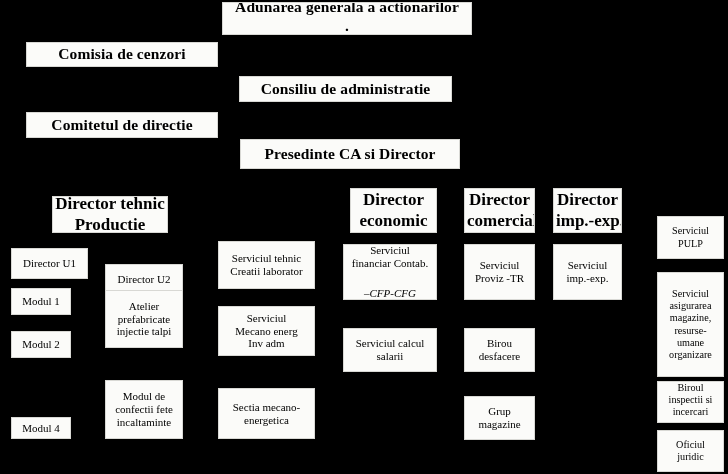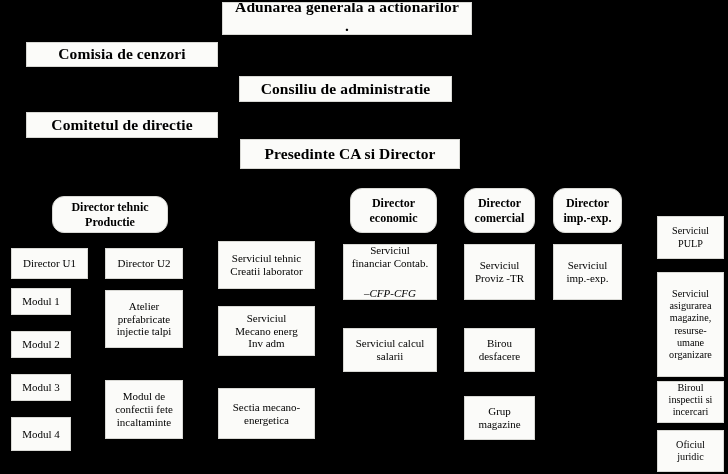--- a/index.html
+++ b/index.html
@@ -39,22 +39,21 @@
   }
   
   .tier-exec {
     font-weight: bold;
     font-size: 15.5px;
     letter-spacing: 0.1px;
   }
   
   .tier-dir {
     font-weight: bold;
-    font-size: 12px;
-    border-radius: 12px;
+    font-size: 17px;
   }
   
   .tier-unit {
     font-weight: normal;
     font-size: 11px;
   }
   .tier-unit-sm {
     font-weight: normal;
     font-size: 10.2px;
   }
@@ -143,33 +142,28 @@
         <span class="ln">Modul 1</span>
       </span>
   </div>
 
   <div class="node tier-unit" style="left:11px; top:331px; width:60px; height:27px;">
     <span class="lines">
         <span class="ln">Modul 2</span>
       </span>
   </div>
 
-  <div class="node tier-unit" style="left:11px; top:374px; width:60px; height:27px;">
-    <span class="lines">
-        <span class="ln">Modul 3</span>
-      </span>
-  </div>
-
-  <div class="node tier-unit" style="left:11px; top:417px; width:60px; height:34px;">
+
+  <div class="node tier-unit" style="left:11px; top:417px; width:60px; height:22px;">
     <span class="lines">
         <span class="ln">Modul 4</span>
       </span>
   </div>
 
-  <div class="node tier-unit" style="left:105px; top:248px; width:78px; height:31px;">
+  <div class="node tier-unit" style="left:105px; top:264px; width:78px; height:31px;">
     <span class="lines">
         <span class="ln">Director U2</span>
       </span>
   </div>
 
   <div class="node tier-unit" style="left:105px; top:290px; width:78px; height:58px;">
     <span class="lines">
         <span class="ln">Atelier</span>
         <span class="ln">prefabricate</span>
         <span class="ln">injectie talpi</span>

